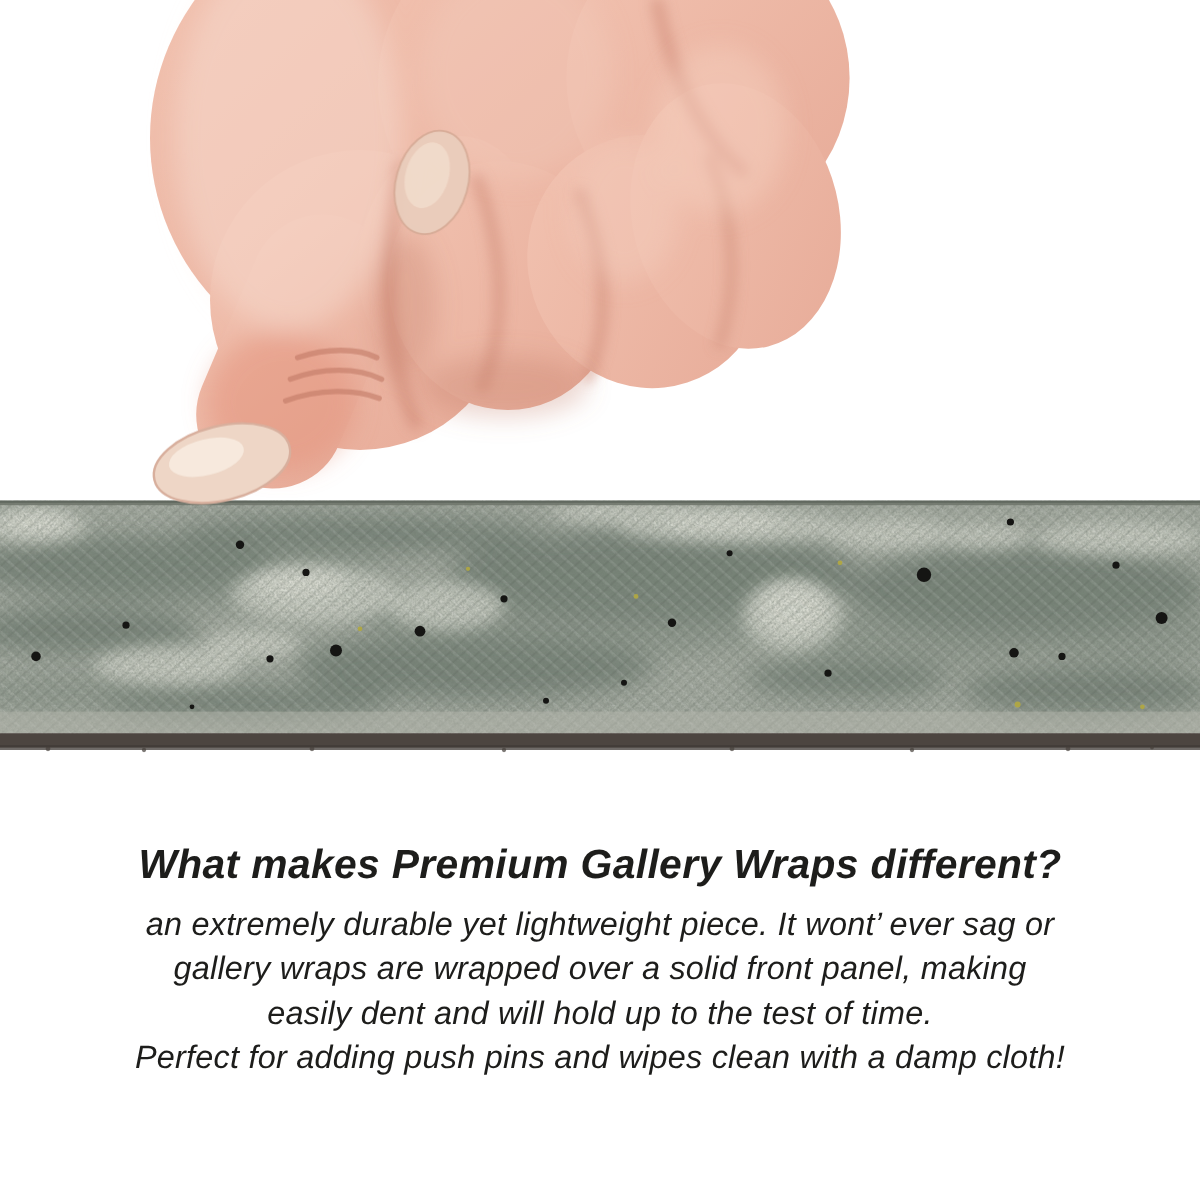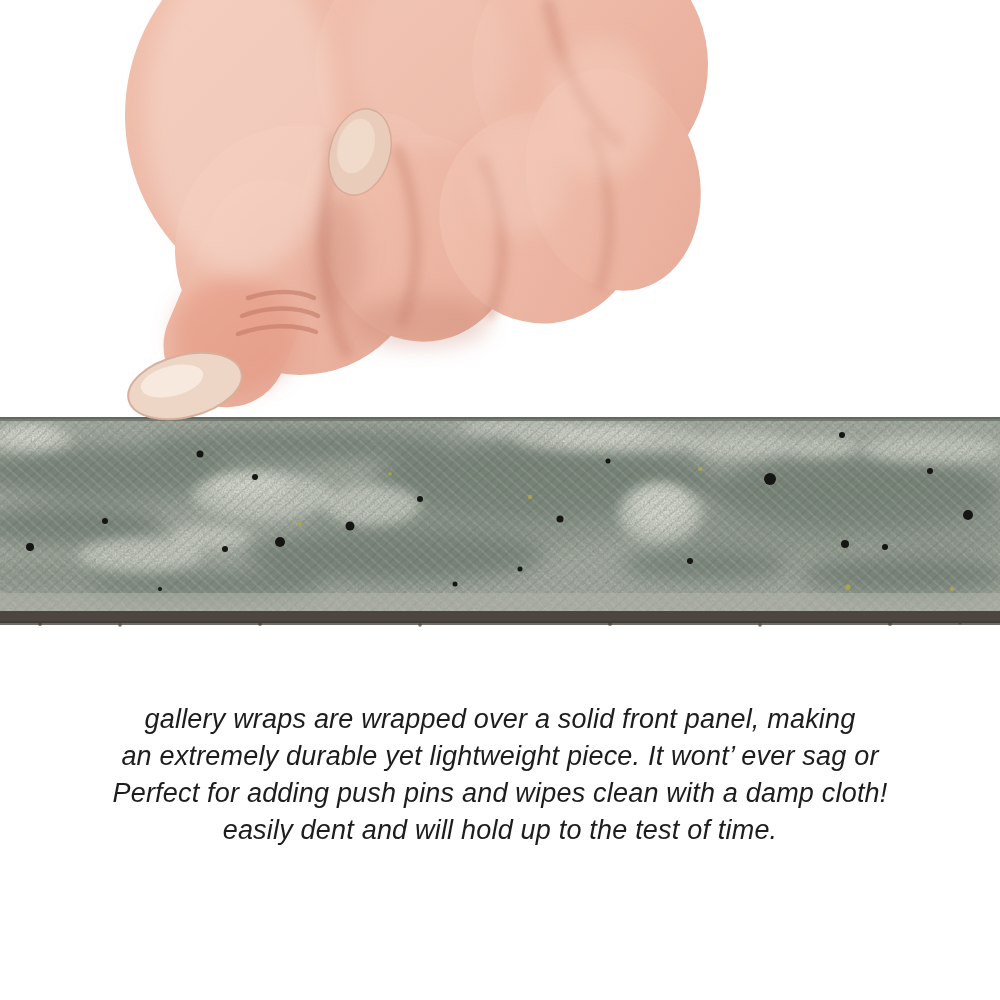--- a/index.html
+++ b/index.html
@@ -188,19 +188,20 @@
       <ellipse cx="172" cy="381" rx="32" ry="15" transform="rotate(-14 172 381)" fill="#f8ece0" opacity="0.85"></ellipse>
     </g>
 
     <g>
       <ellipse cx="360" cy="152" rx="30" ry="44" transform="rotate(16 360 152)" fill="#e9cdbc" stroke="#d6ab97" stroke-width="1.5" opacity="0.95"></ellipse>
       <ellipse cx="356" cy="146" rx="18" ry="28" transform="rotate(16 356 146)" fill="#f2ddcd" opacity="0.8"></ellipse>
     </g>
   </svg>
 
   <div class="caption">
+    <h1 class="heading">What makes Premium Gallery Wraps different?</h1>
+    <div class="body-line">an extremely durable yet lightweight piece. It wont’ ever sag or</div>
     <div class="body-line">gallery wraps are wrapped over a solid front panel, making</div>
-    <div class="body-line">an extremely durable yet lightweight piece. It wont’ ever sag or</div>
+    <div class="body-line">easily dent and will hold up to the test of time.</div>
     <div class="body-line">Perfect for adding push pins and wipes clean with a damp cloth!</div>
-    <div class="body-line">easily dent and will hold up to the test of time.</div>
   </div>
 
 </div>
 
 </body></html>

